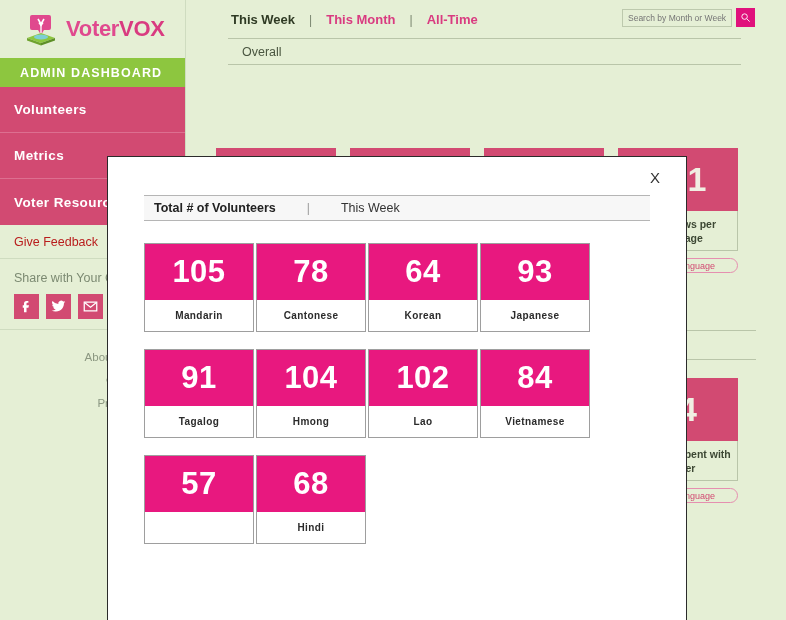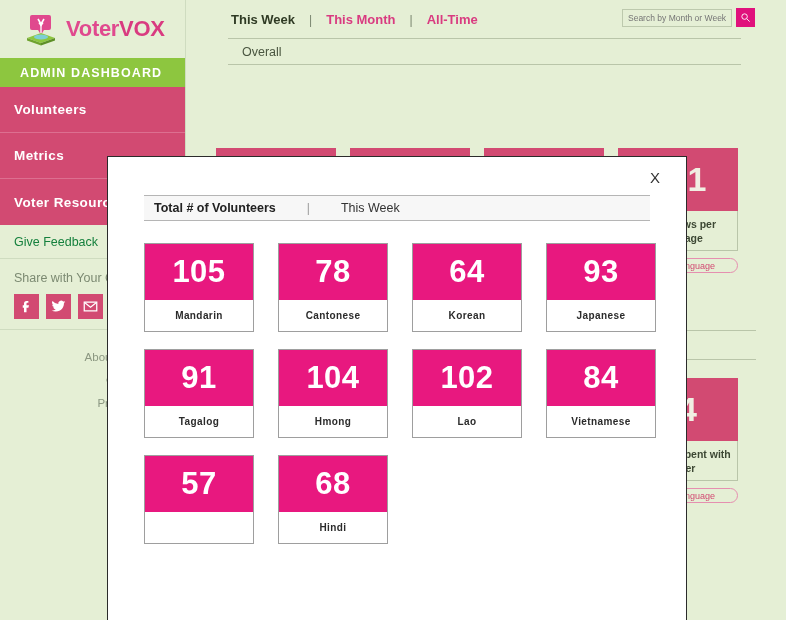--- a/index.html
+++ b/index.html
@@ -69,21 +69,21 @@
   }
   .nav-item:last-child { border-bottom: none; }
 
   .sub-links { padding: 0; }
   .sub-item {
     height: 34px;
     display: flex;
     align-items: center;
     padding-left: 14px;
     font-size: 12.5px;
-    color: #15803d;
+    color: #b91c1c;
     border-bottom: 1px solid #cfdcc0;
     cursor: pointer;
     text-align: center;
   }
   .share-block {
     padding: 12px 0 10px 14px;
     border-bottom: 1px solid #cfdcc0;
   }
   .share-label { font-size: 12.5px; color: #7c8a72; margin-bottom: 9px; }
   .social-row { display: flex; gap: 7px; }
@@ -253,21 +253,21 @@
   }
   .modal-subhead .st { font-size: 12.5px; font-weight: bold; color: #222222; }
   .modal-subhead .sp { color: #9a9a9a; margin: 0 11px; font-size: 12px; }
   .modal-subhead .sw { font-size: 12.5px; color: #333333; }
 
   .lang-grid {
     margin: 22px 0 0 36px;
     width: 520px;
     display: flex;
     flex-wrap: wrap;
-    gap: 17px 24px;
+    gap: 17px 2px;
   }
   .lang-card {
     width: 110px;
     border: 1px solid #9e9e9e;
     background: #ffffff;
   }
   .lang-card .num {
     height: 56px;
     background: #e8187f;
     color: #ffffff;

